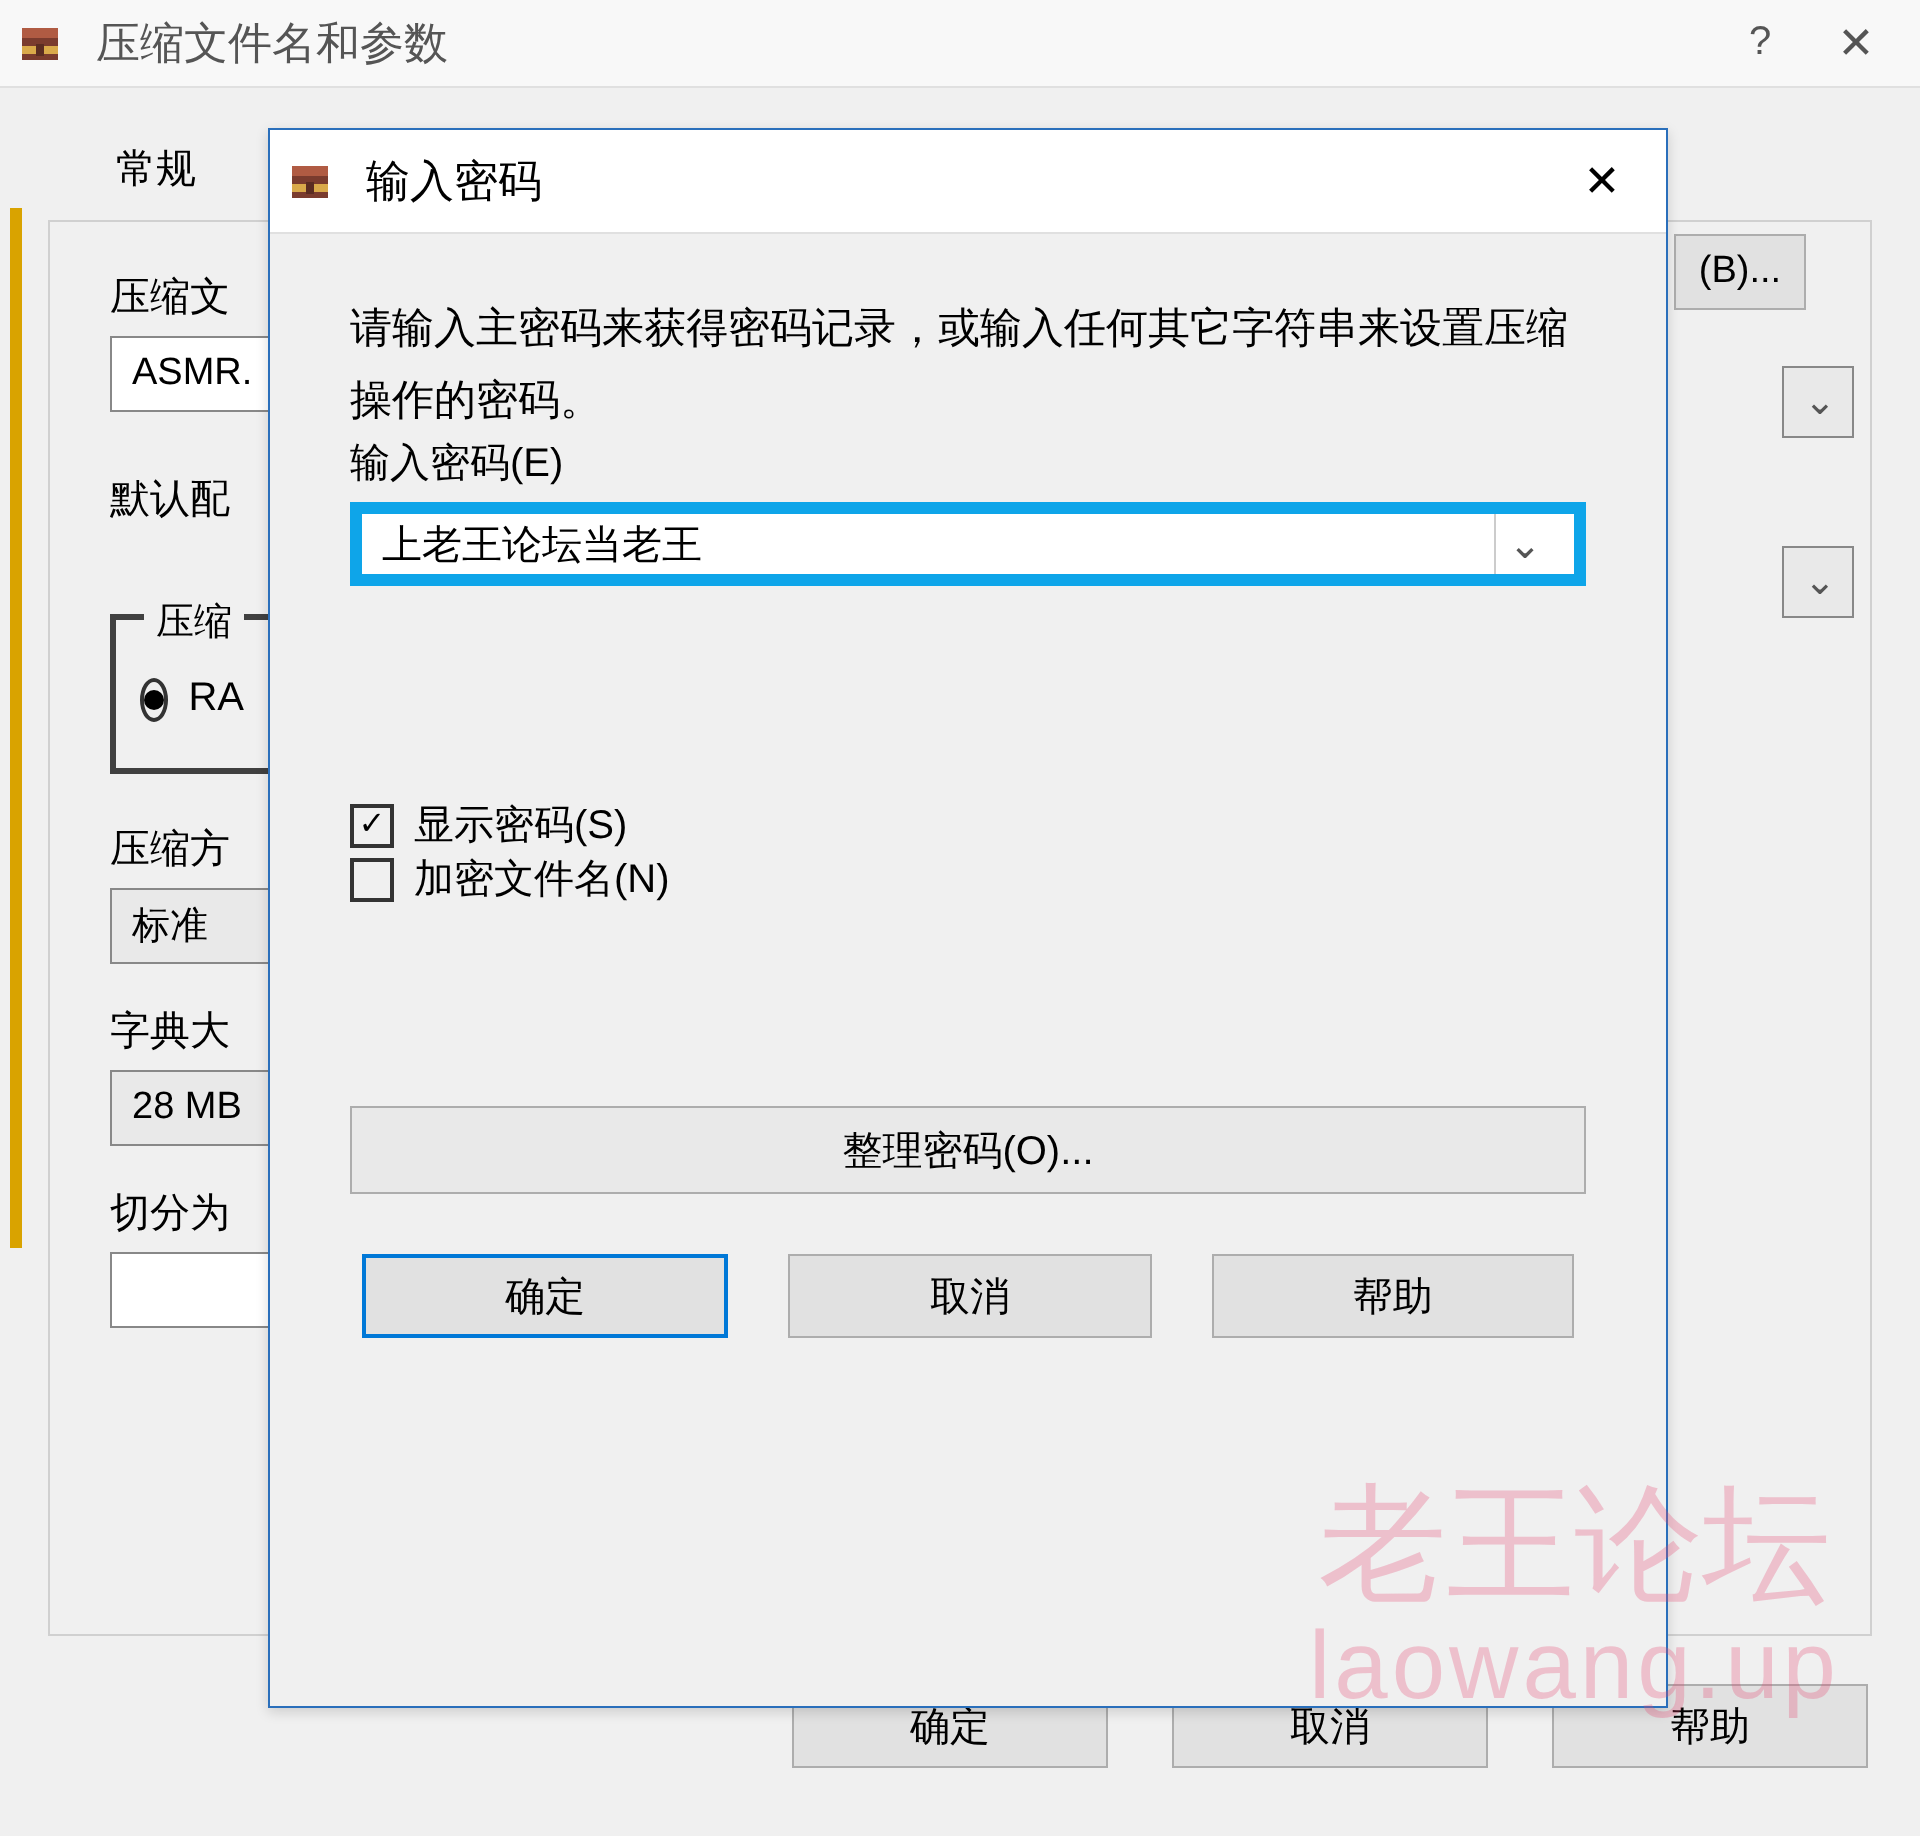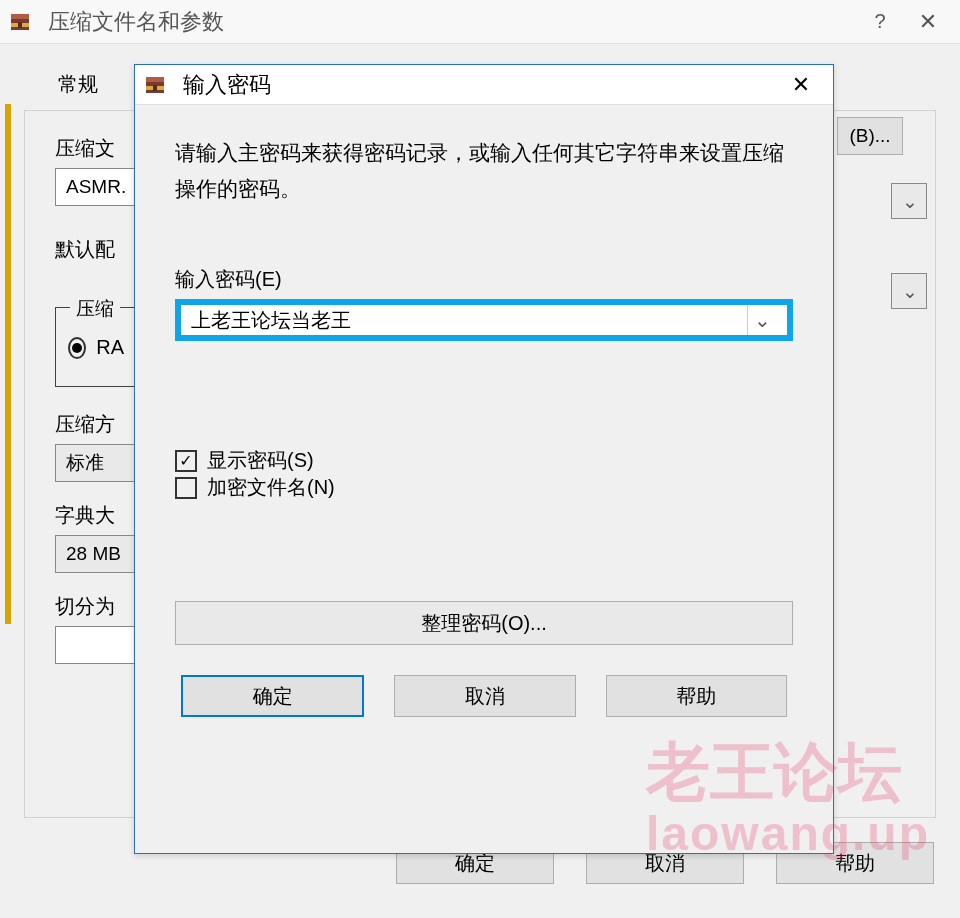--- a/index.html
+++ b/index.html
@@ -90,21 +90,21 @@
   min-width: 120px;
 }
 .btn.default { border: 2px solid #0078d7; }
 .main-bottom-buttons {
   position: absolute;
   right: 26px; bottom: 34px;
   display: flex; gap: 32px;
 }
 .main-bottom-buttons .btn { min-width: 158px; }
 .group-box {
-  border: 1px solid #404040;
+  border: 3px solid #404040;
   padding: 16px 16px 16px 12px;
   margin-top: 8px;
 }
 .group-title {
   position: relative; top: -28px; left: 2px;
   background: #f0f0f0; padding: 0 6px;
   font-size: 19px;
 }
 .radio-line, .check-line {
   display: flex; align-items: center; gap: 10px;
@@ -121,28 +121,27 @@
   display: inline-flex; align-items: center; justify-content: center;
   font-size: 16px; line-height: 1;
 }
 .modal-window {
   left: 134px; top: 64px; width: 700px; height: 790px;
   border: 1px solid #2a6fbb;
   background: #f0f0f0;
   box-shadow: 0 2px 6px rgba(0,0,0,.15);
 }
 .modal-window .titlebar {
-  background: #fff; height: 40px;
+  background: #fff; height: 52px;
 }
 .modal-body {
   padding: 30px 40px 24px 40px;
 }
 .modal-desc {
   font-size: 21px; line-height: 1.7;
-  margin-bottom: 60px;
 }
 .field-block { margin-bottom: 26px; }
 .pwd-combo {
   border: 6px solid #0ea5e9;
   background: #fff;
   height: 42px;
   display: flex; align-items: center;
   padding: 0 10px;
   font-size: 20px;
 }
@@ -161,26 +160,26 @@
   margin-top: 100px;
 }
 .modal-footer {
   display: flex; gap: 30px;
   padding: 0 6px;
   margin-top: 30px;
 }
 .modal-footer .btn { flex: 1; min-width: 0; }
 .watermark {
   position: absolute;
-  right: 30px; bottom: 60px;
+  right: 40px; bottom: 60px;
   color: rgba(229,70,110,.28);
   font-size: 64px;
-  font-weight: 700;
+  font-weight: 400;
   pointer-events: none;
-  text-align: left;
+  text-align: center;
   line-height: 1;
 }
 .watermark .wm2 { font-size: 48px; letter-spacing: 2px; display:block; margin-top:6px; }
 .side-controls {
   position: absolute; right: 32px; top: 6px;
   display: flex; flex-direction: column; gap: 10px;
 }
 .browse-btn {
   background:#e1e1e1; border:1px solid #adadad;
   height:38px; width:66px; display:flex; align-items:center; justify-content:center;

